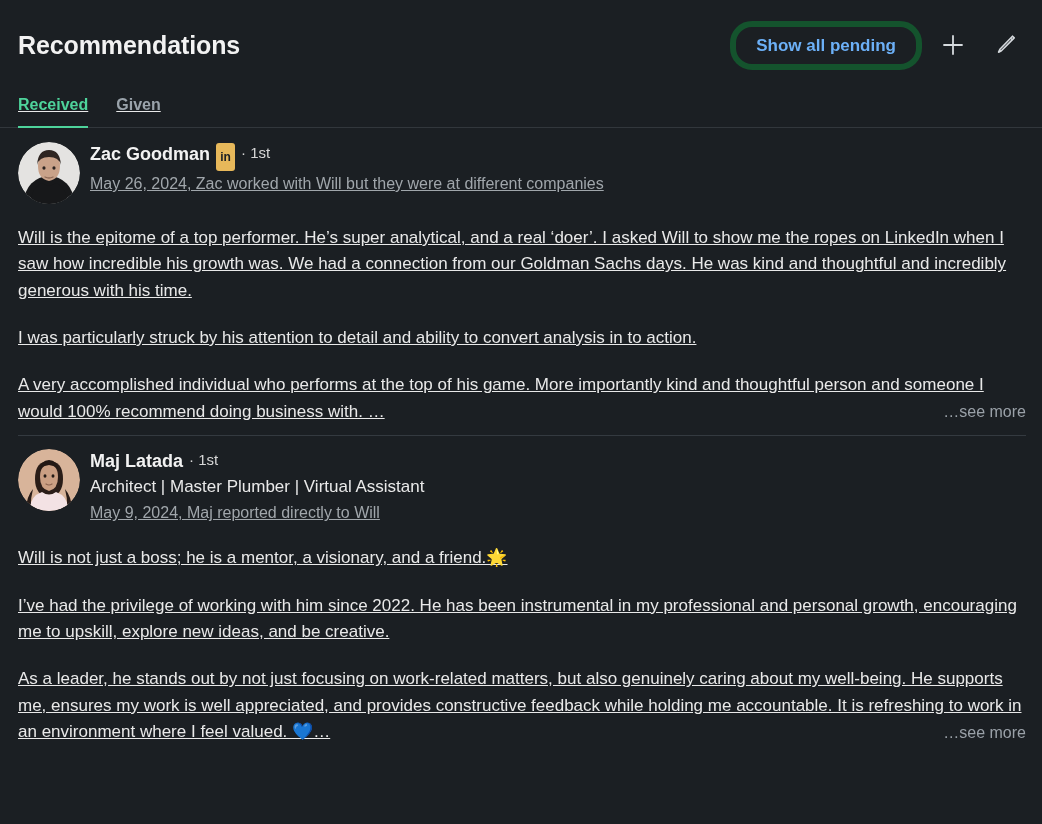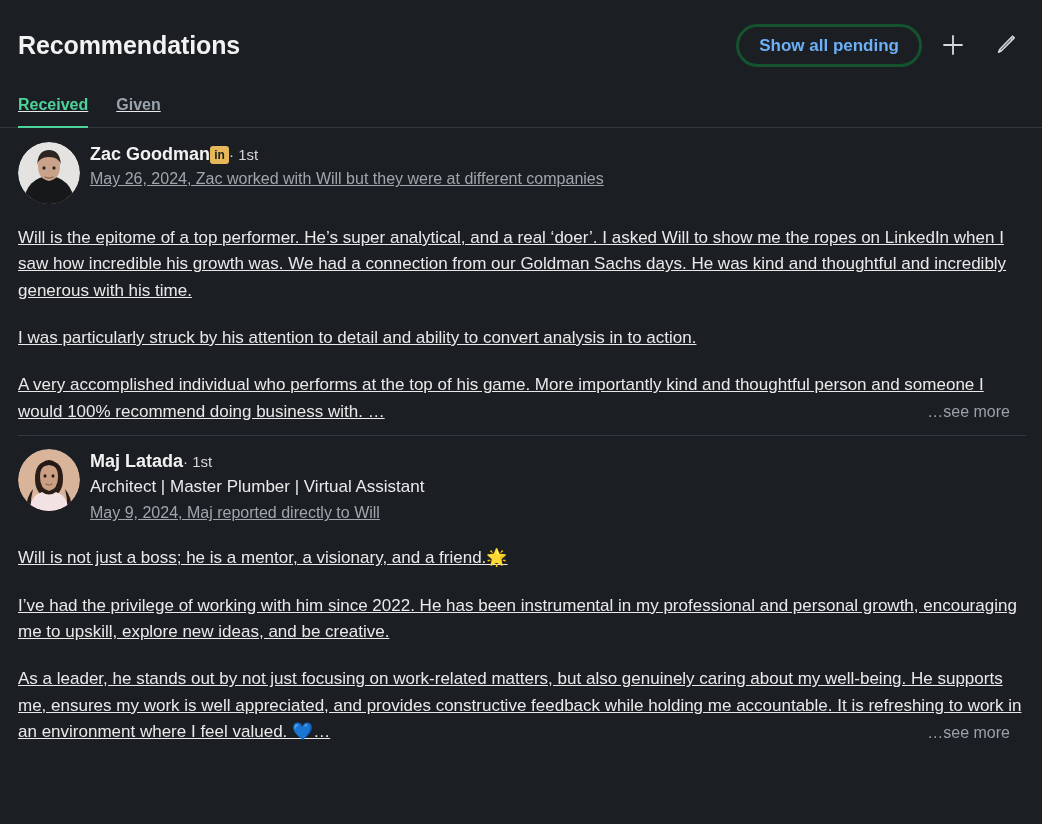--- a/index.html
+++ b/index.html
@@ -34,21 +34,21 @@
     flex: 1;
   }
 
   .header-actions {
     display: flex;
     align-items: center;
     gap: 10px;
   }
 
   .pill-button {
-    border: 3px solid #14532d;
+    border: 6px solid #14532d;
     color: #6cb0f7;
     background: transparent;
     border-radius: 22px;
     padding: 10px 20px;
     font-size: 17px;
     font-weight: bold;
     font-family: "Liberation Sans", sans-serif;
     cursor: pointer;
     line-height: 1;
     white-space: nowrap;
@@ -136,33 +136,34 @@
     border-radius: 50%;
     flex-shrink: 0;
     overflow: hidden;
     position: relative;
   }
 
   .rec-meta { flex: 1; min-width: 0; padding-top: 1px; }
 
   .rec-nameline {
     display: flex;
-    align-items: center;
+    align-items: flex-start;
+    gap: 6px;
     font-size: 18px;
     font-weight: bold;
     color: #f2f2f2;
     line-height: 1.3;
   }
 
   .li-badge {
     display: inline-flex;
     align-items: center;
     justify-content: center;
     width: 19px;
-    height: 18px;
+    height: 28px;
     background: #e7b85a;
     border-radius: 3px;
     font-size: 12px;
     font-weight: bold;
     color: #1b1f23;
     font-family: "Liberation Sans", sans-serif;
     line-height: 1;
   }
 
   .degree {
@@ -193,21 +194,21 @@
     color: #e9e9e9;
     position: relative;
     text-decoration: underline;
   }
 
   .rec-body p { margin: 0 0 21px 0; }
   .rec-body p:last-of-type { margin-bottom: 0; }
 
   .see-more {
     position: absolute;
-    right: 16px;
+    right: 0;
     bottom: 0;
     font-size: 16px;
     color: #9aa1a8;
     background: #1b1f23;
     padding-left: 14px;
     cursor: pointer;
   }
 </style>
 </head>
 <body>

